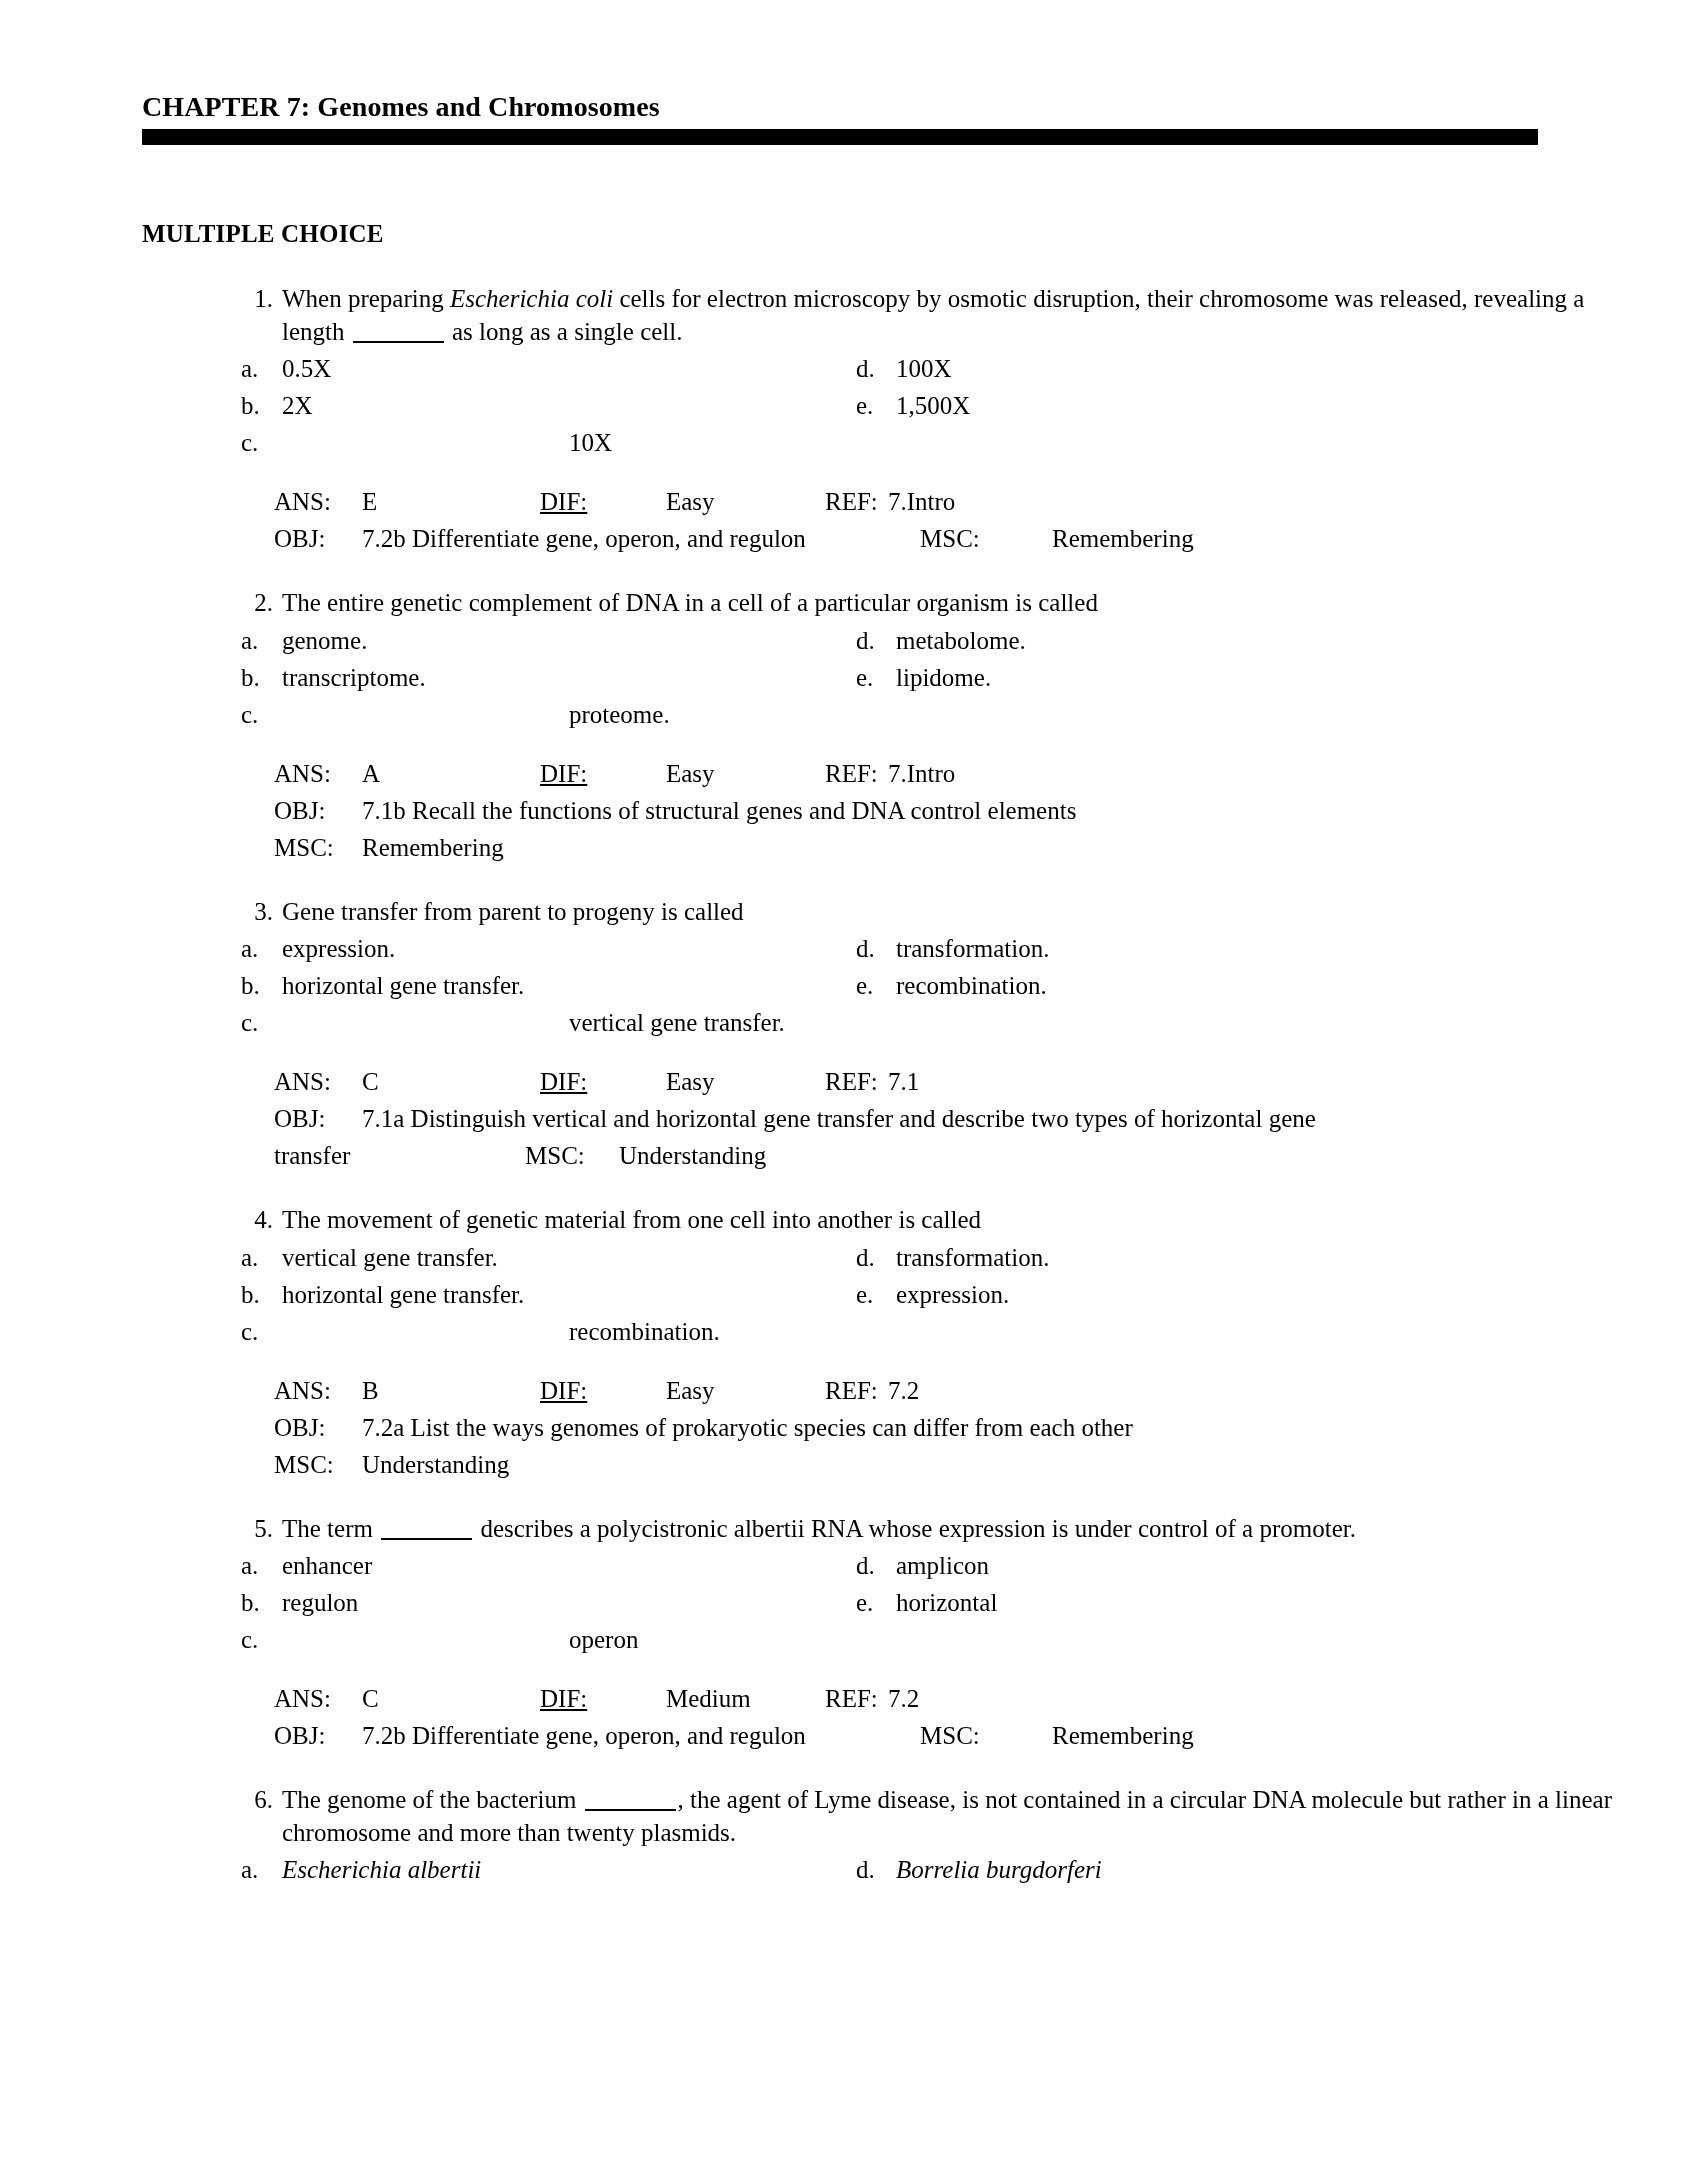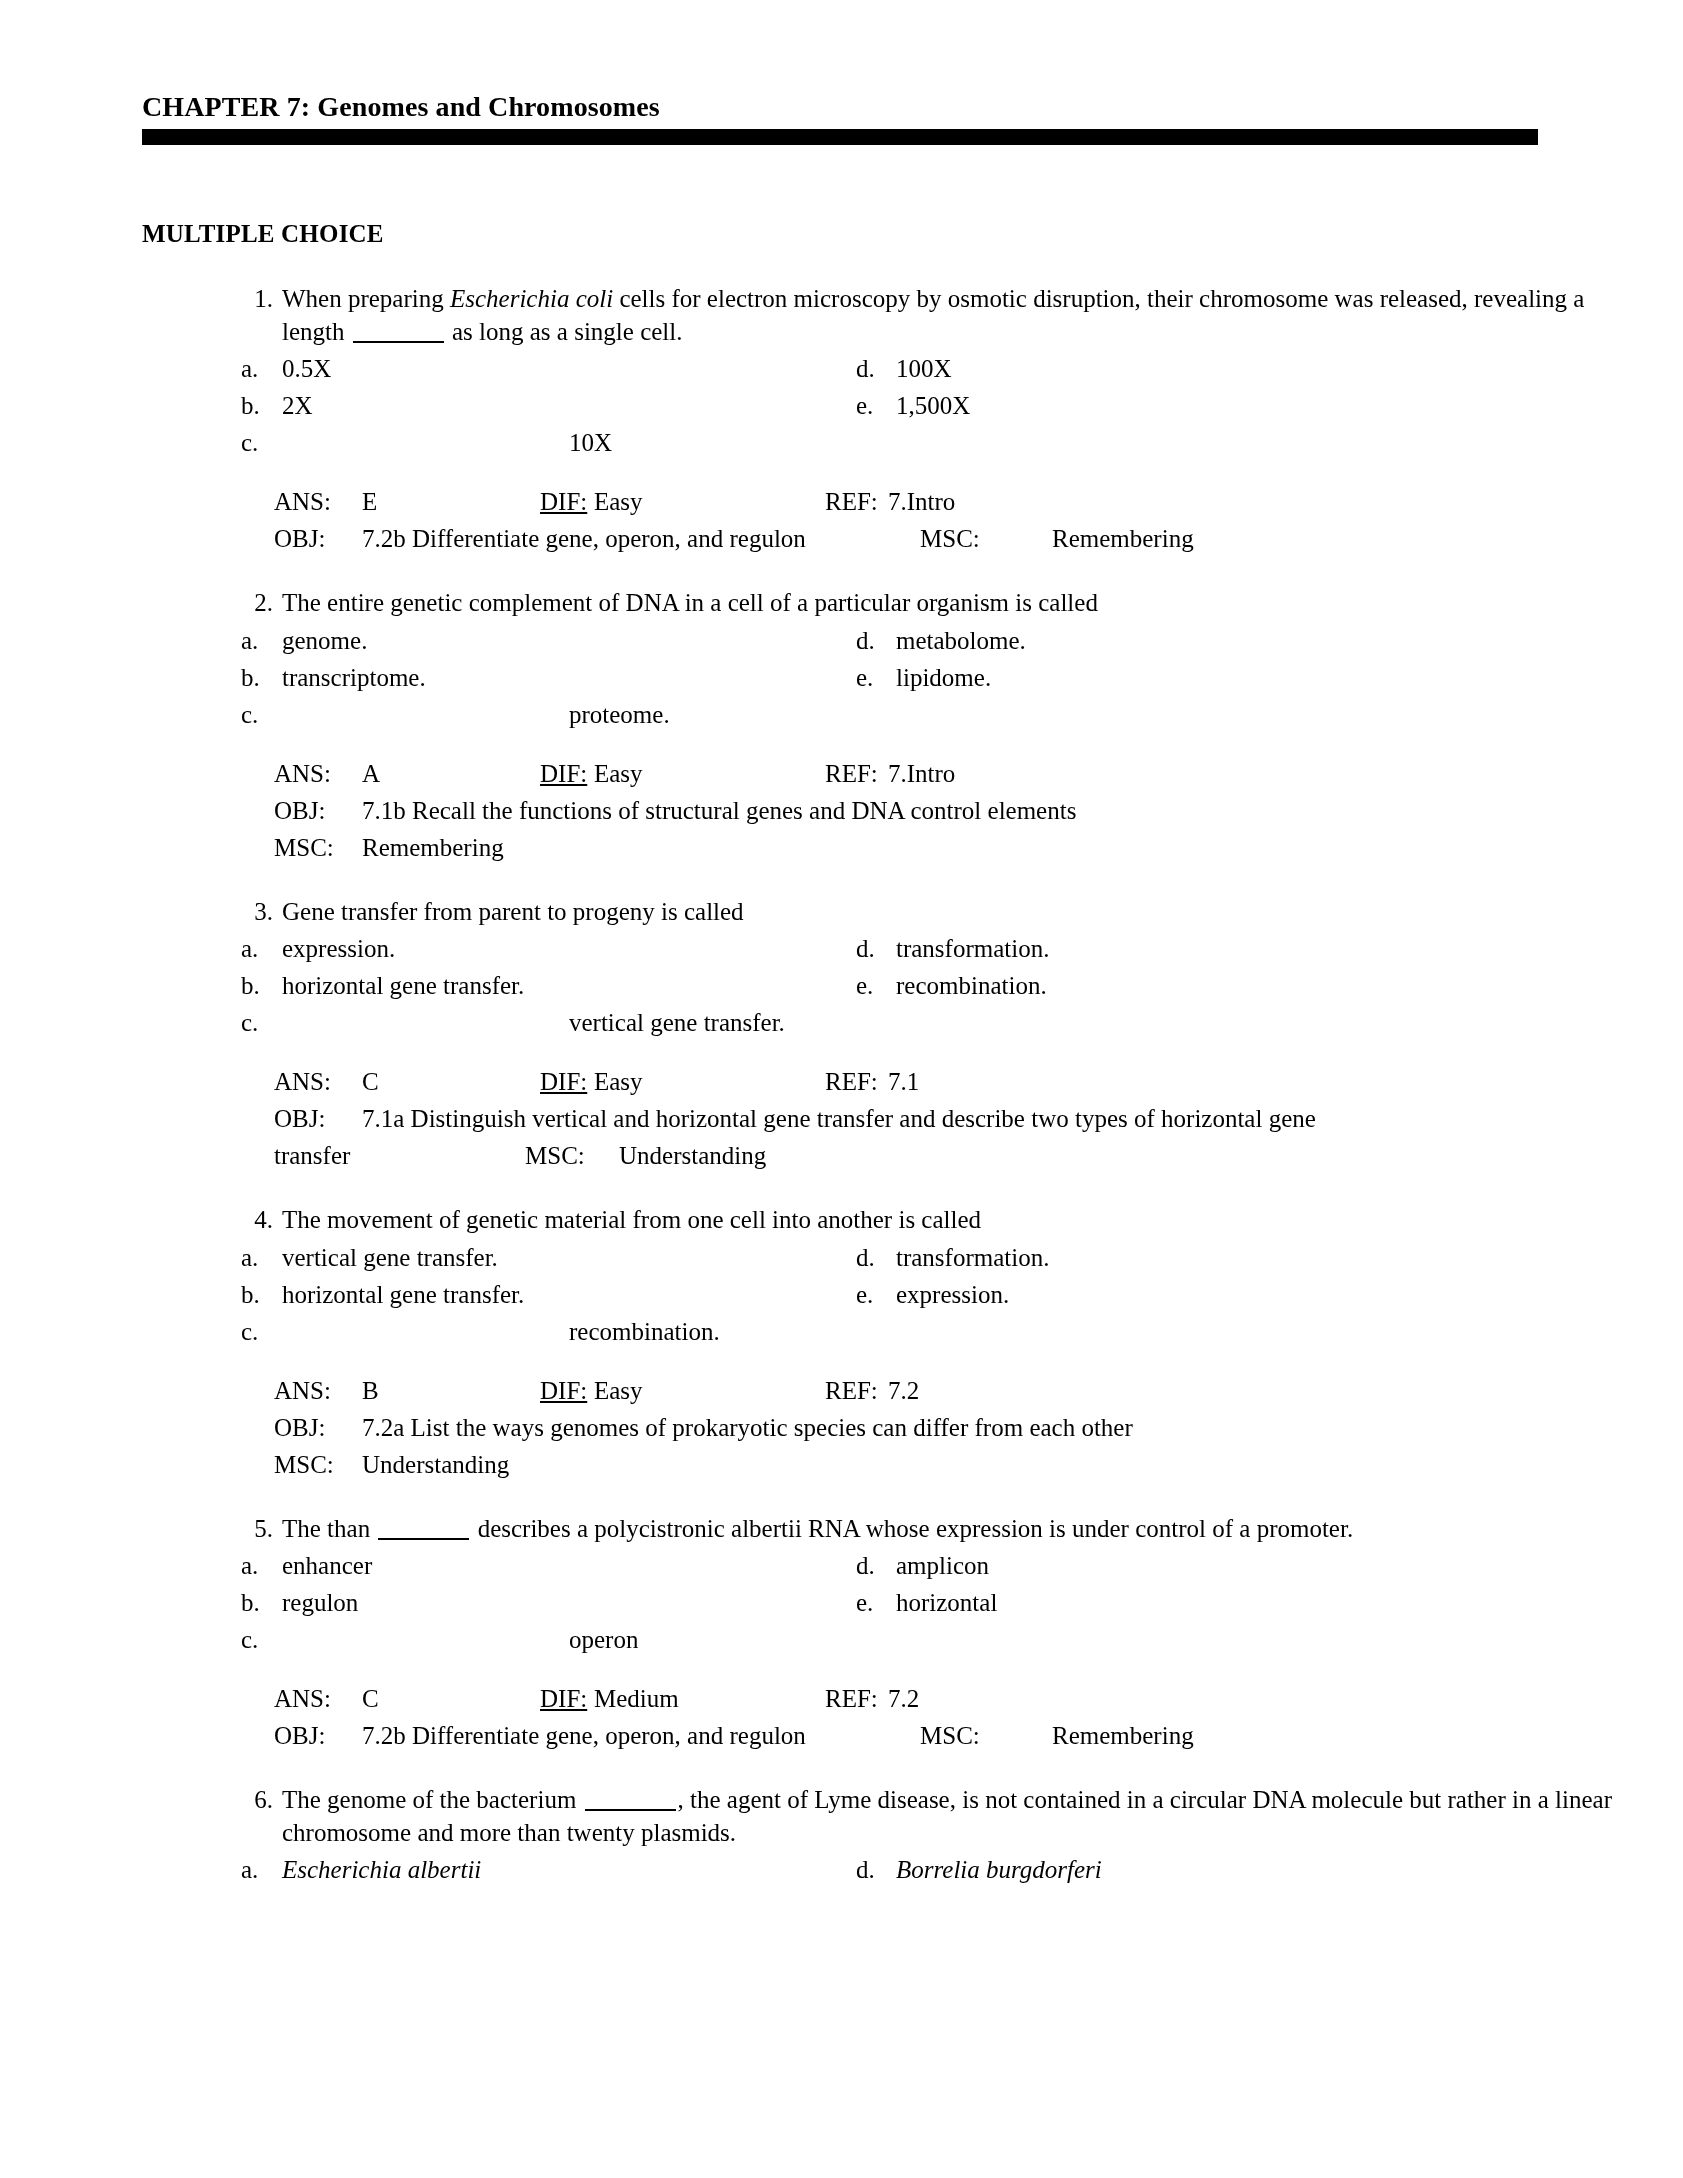--- a/index.html
+++ b/index.html
@@ -140,21 +140,21 @@
     font-size: 25px;
     line-height: 37px;
   }
   .meta-row.wrap {
     height: auto;
     min-height: 37px;
   }
   .m-ans-label { position: absolute; left: 274px; top: 0; }
   .m-ans-val   { position: absolute; left: 362px; top: 0; }
   .m-dif-label { position: absolute; left: 540px; top: 0; text-decoration: underline; }
-  .m-dif-val   { position: absolute; left: 594px; top: 0; }
+  .m-dif-val   { position: absolute; left: 666px; top: 0; }
   .m-ref-label { position: absolute; left: 825px; top: 0; }
   .m-ref-val   { position: absolute; left: 888px; top: 0; }
 
   .m-obj-label { position: absolute; left: 274px; top: 0; }
   .m-obj-text  {
     position: absolute;
     left: 362px;
     top: 0;
     width: 1139px;
     line-height: 37px;
@@ -344,21 +344,21 @@
           </div>
           <div class="meta-row">
             <span class="m-msc-label">MSC:</span>
             <span class="m-msc-val">Understanding</span>
           </div>
         </div>
       </div>
       <div class="spacer-sm"></div>
       <div class="question">
         <div class="q-num">5.</div>
-        <div class="q-stem"><span>The than </span><span class="blank"></span><span> describes a polycistronic albertii RNA whose expression is under control of a promoter.</span></div>
+        <div class="q-stem"><span>The term </span><span class="blank"></span><span> describes a polycistronic albertii RNA whose expression is under control of a promoter.</span></div>
         <div class="options">
           <div class="opt-row">
             <span class="opt-left-marker">a.</span>
             <span class="opt-left-text">enhancer</span>
             <span class="opt-right-marker">d.</span>
             <span class="opt-right-text">amplicon</span>
           </div>
           <div class="opt-row">
             <span class="opt-left-marker">b.</span>
             <span class="opt-left-text">regulon</span>

